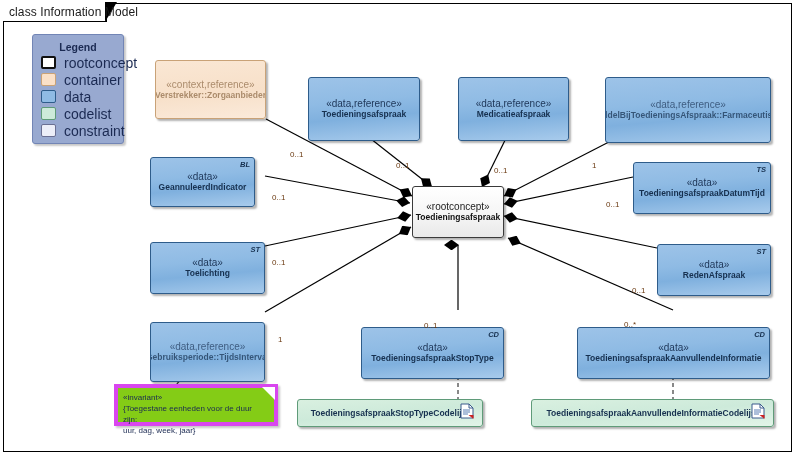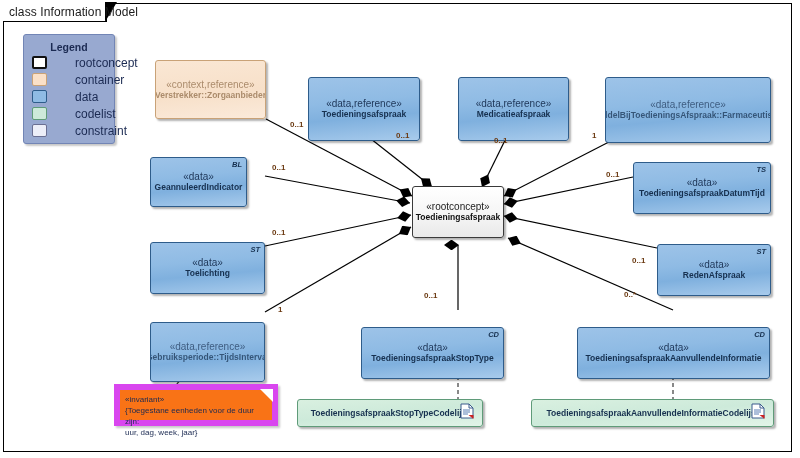--- a/index.html
+++ b/index.html
@@ -140,21 +140,21 @@
     position:absolute;
     right:8px; top:50%;
     transform:translateY(-50%);
   }
   
   .faded .stereo,.faded .nm{opacity:.72;}
 
   
   .legend{
     position:absolute;
-    left:23px; top:34px;
+    left:32px; top:34px;
     width:92px; height:110px;
     background:#98a9d0;
     border:1px solid #7285b5;
     border-radius:3px;
     box-shadow:2px 2px 2px rgba(0,0,0,.22);
     box-sizing:border-box;
   }
   .legend-title{
     text-align:center;
     font-size:10.5px;
@@ -170,32 +170,31 @@
   }
   .legend-sw{
     width:15px;height:13px;
     border:1px solid #24324f;
     border-radius:2px;
     box-sizing:border-box;
     margin-right:8px;
     flex:none;
   }
   .legend-lb{
-    font-size:12px;
+    font-size:14px;
     color:#1b2a52;
     white-space:nowrap;
-    margin-left:20px;
   }
 
   
   .note{
     position:absolute;
     box-sizing:border-box;
-    background:#f97316;
-    border:6px solid #d946ef;
+    background:#84cc16;
+    border:4px solid #d946ef;
     box-shadow:2px 2px 2px rgba(0,0,0,.22);
     padding:4px 6px 13px 5px;
   }
   .note:after{
     content:"";
     position:absolute;
     right:-1px; top:-1px;
     width:0;height:0;
     border-left:13px solid transparent;
     border-top:13px solid #ffffff;
@@ -219,23 +218,24 @@
     font-size:8px;color:#1b2a52;line-height:11px;
   }
   .note-body{
     font-size:8px;color:#1b2a52;line-height:11px;
   }
 
   
   .mult{
     position:absolute;
     font-size:8px;
-    font-weight:bold;
+    font-weight:normal;
     color:#6b3a12;
     white-space:nowrap;
+    margin-top:30px;
   }
 </style>
 </head>
 <body>
 
 <div id="diagram">
 
   <div class="frame"></div>
   <div class="frame-tab"></div>
   <div class="frame-tab-clip">
@@ -327,21 +327,21 @@
   <div class="node k-data" style="left:458px;top:60px;width:111px;height:64px;">
     <div class="stereo">«data,reference»</div>
     <div class="nm">Medicatieafspraak</div>
   </div>
 
   <div class="node k-data faded" style="left:605px;top:60px;width:166px;height:66px;">
     <div class="stereo">«data,reference»</div>
     <div class="nm">GeneesmiddelBijToedieningsAfspraak::FarmaceutischProduct</div>
   </div>
 
-  <div class="node k-data" style="left:150px;top:140px;width:97px;height:50px;">
+  <div class="node k-data" style="left:150px;top:140px;width:105px;height:50px;">
     <div class="tag">BL</div>
     <div class="stereo">«data»</div>
     <div class="nm">GeannuleerdIndicator</div>
   </div>
 
   <div class="node k-data" style="left:150px;top:225px;width:115px;height:52px;">
     <div class="tag">ST</div>
     <div class="stereo">«data»</div>
     <div class="nm">Toelichting</div>
   </div>

